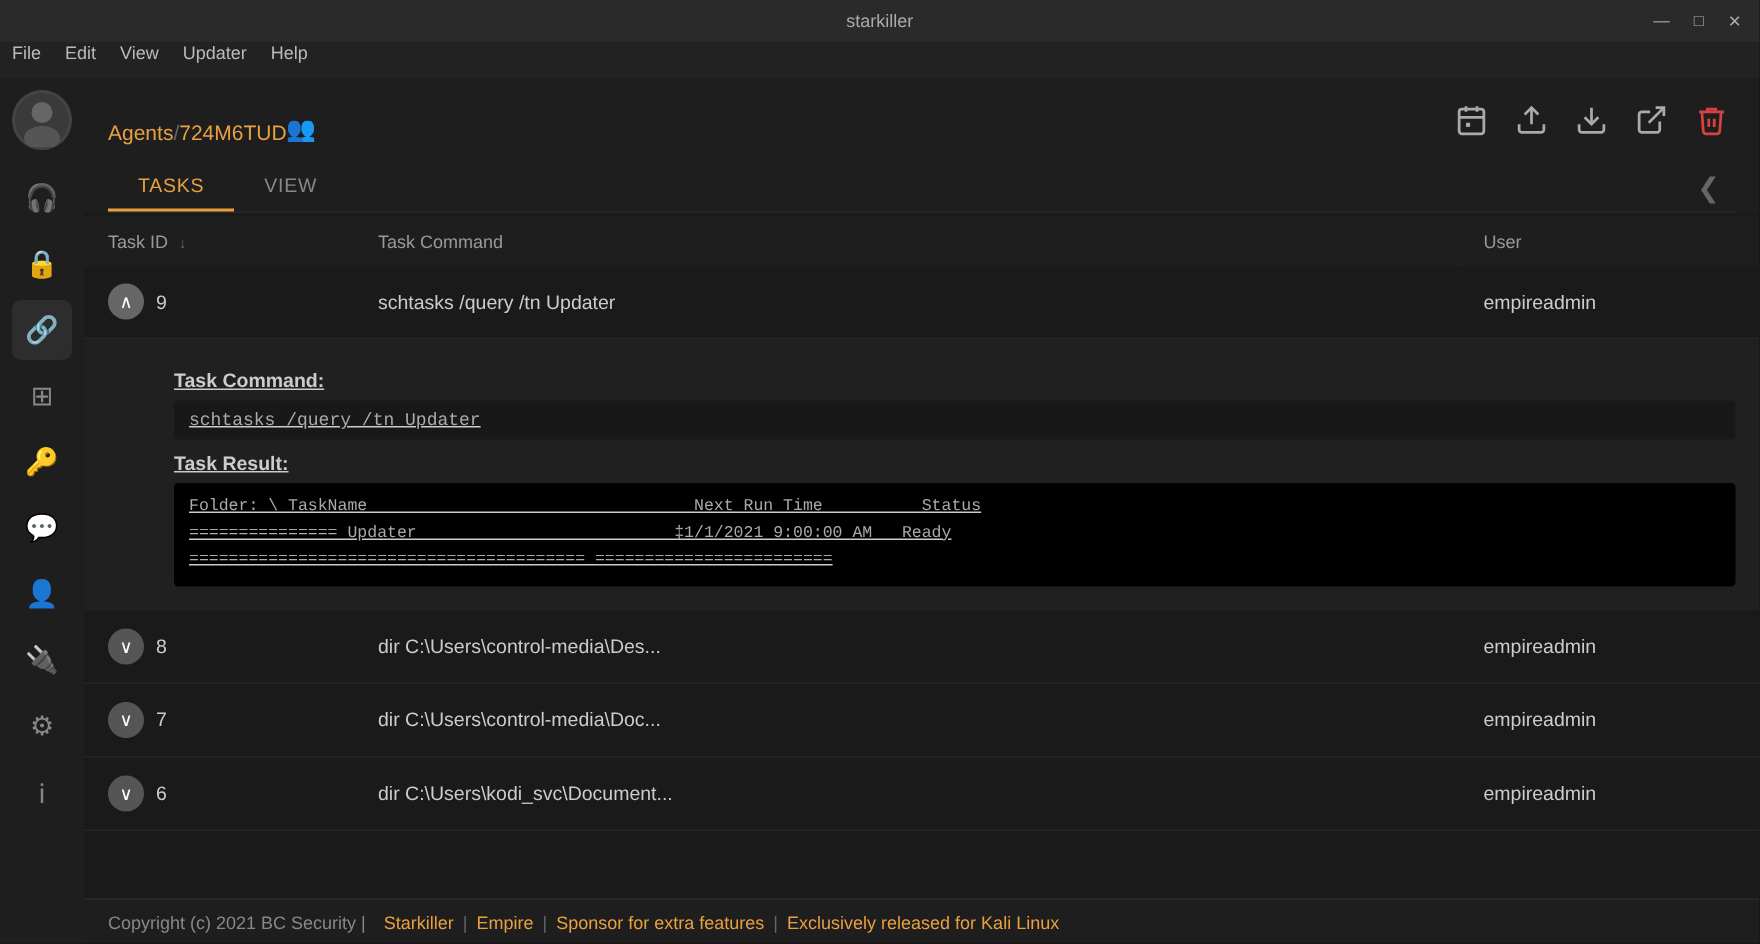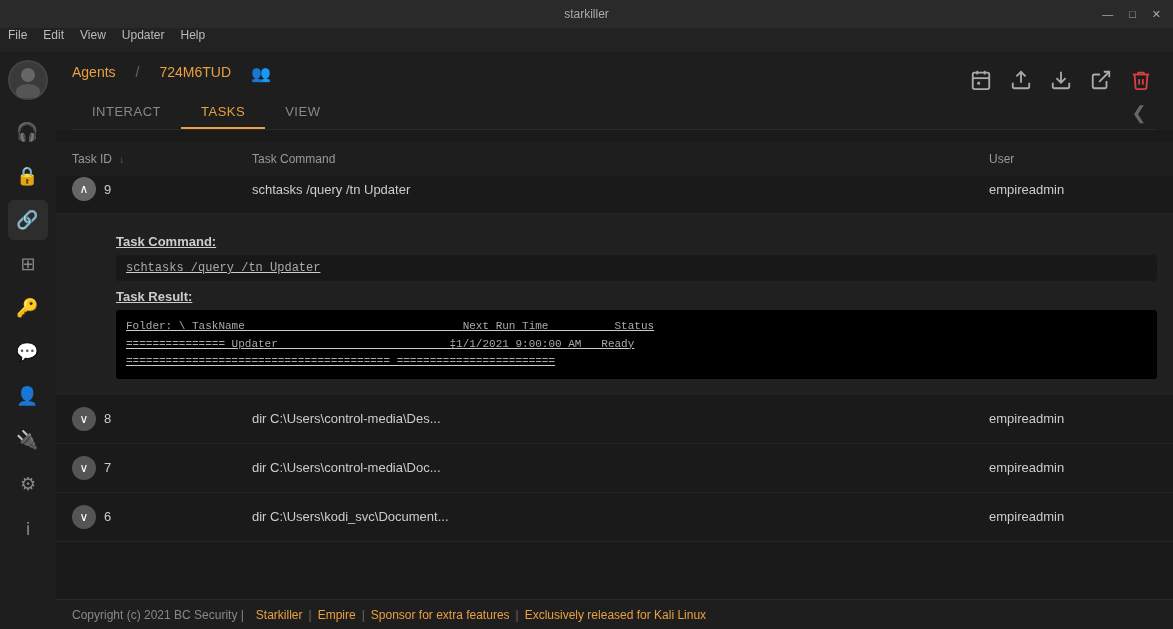--- a/index.html
+++ b/index.html
@@ -110,23 +110,23 @@
     }
 
     
     .content-header {
       background: #1e1e1e;
       padding: 12px 16px 0 16px;
       flex-shrink: 0;
     }
     .breadcrumb {
       display: flex;
-      align-items: flex-start;
-      gap: 20px;
-      margin-bottom: 0;
+      align-items: flex-end;
+      gap: 0;
+      margin-bottom: 12px;
     }
     .breadcrumb-agents {
       color: #e8a040;
       font-size: 14px;
       cursor: pointer;
     }
     .breadcrumb-sep {
       color: #666;
       font-size: 14px;
     }
@@ -193,21 +193,21 @@
     }
     .tasks-table thead th {
       background: #1e1e1e;
       color: #999;
       font-size: 12px;
       font-weight: 500;
       padding: 10px 16px;
       text-align: left;
       border-bottom: 1px solid #2a2a2a;
       position: sticky;
-      top: 12px;
+      top: 2px;
       z-index: 10;
     }
     .tasks-table thead th.col-taskid { width: 180px; }
     .tasks-table thead th.col-user { width: 200px; }
 
     .sort-icon { font-size: 10px; margin-left: 4px; color: #666; }
 
     
     .task-row-header td {
       padding: 12px 16px;
@@ -392,21 +392,20 @@
                 <path d="M19 6l-1 14a2 2 0 0 1-2 2H8a2 2 0 0 1-2-2L5 6"></path>
                 <path d="M10 11v6"></path>
                 <path d="M14 11v6"></path>
                 <path d="M9 6V4h6v2"></path>
             </svg>
           </div>
         </div>
       </div>
 
       <div class="tabs-row">
-        <div class="tab">INTERACT</div>
         <div class="tab active">TASKS</div>
         <div class="tab">VIEW</div>
         <div class="tab-collapse-btn">❮</div>
       </div>
     </div>
 
     <div class="table-area">
       <table class="tasks-table">
         <thead>
           <tr>

